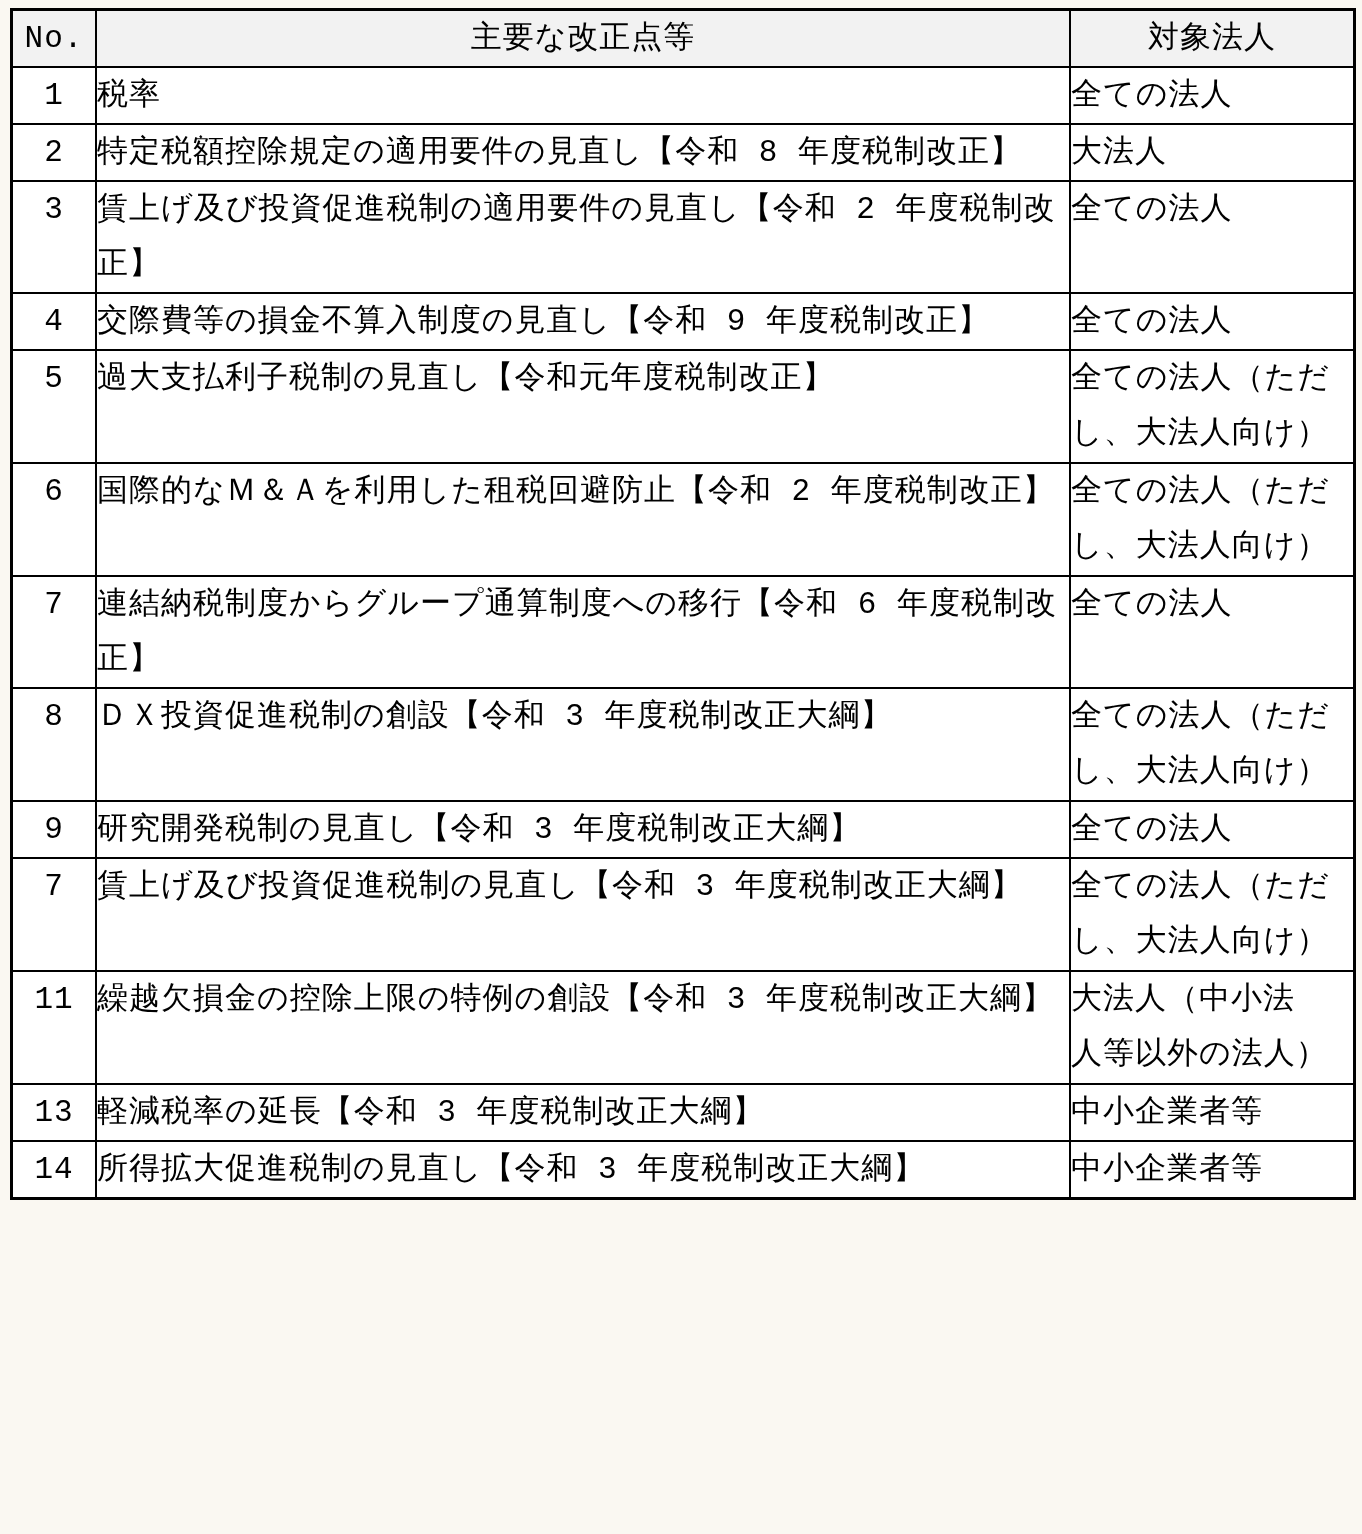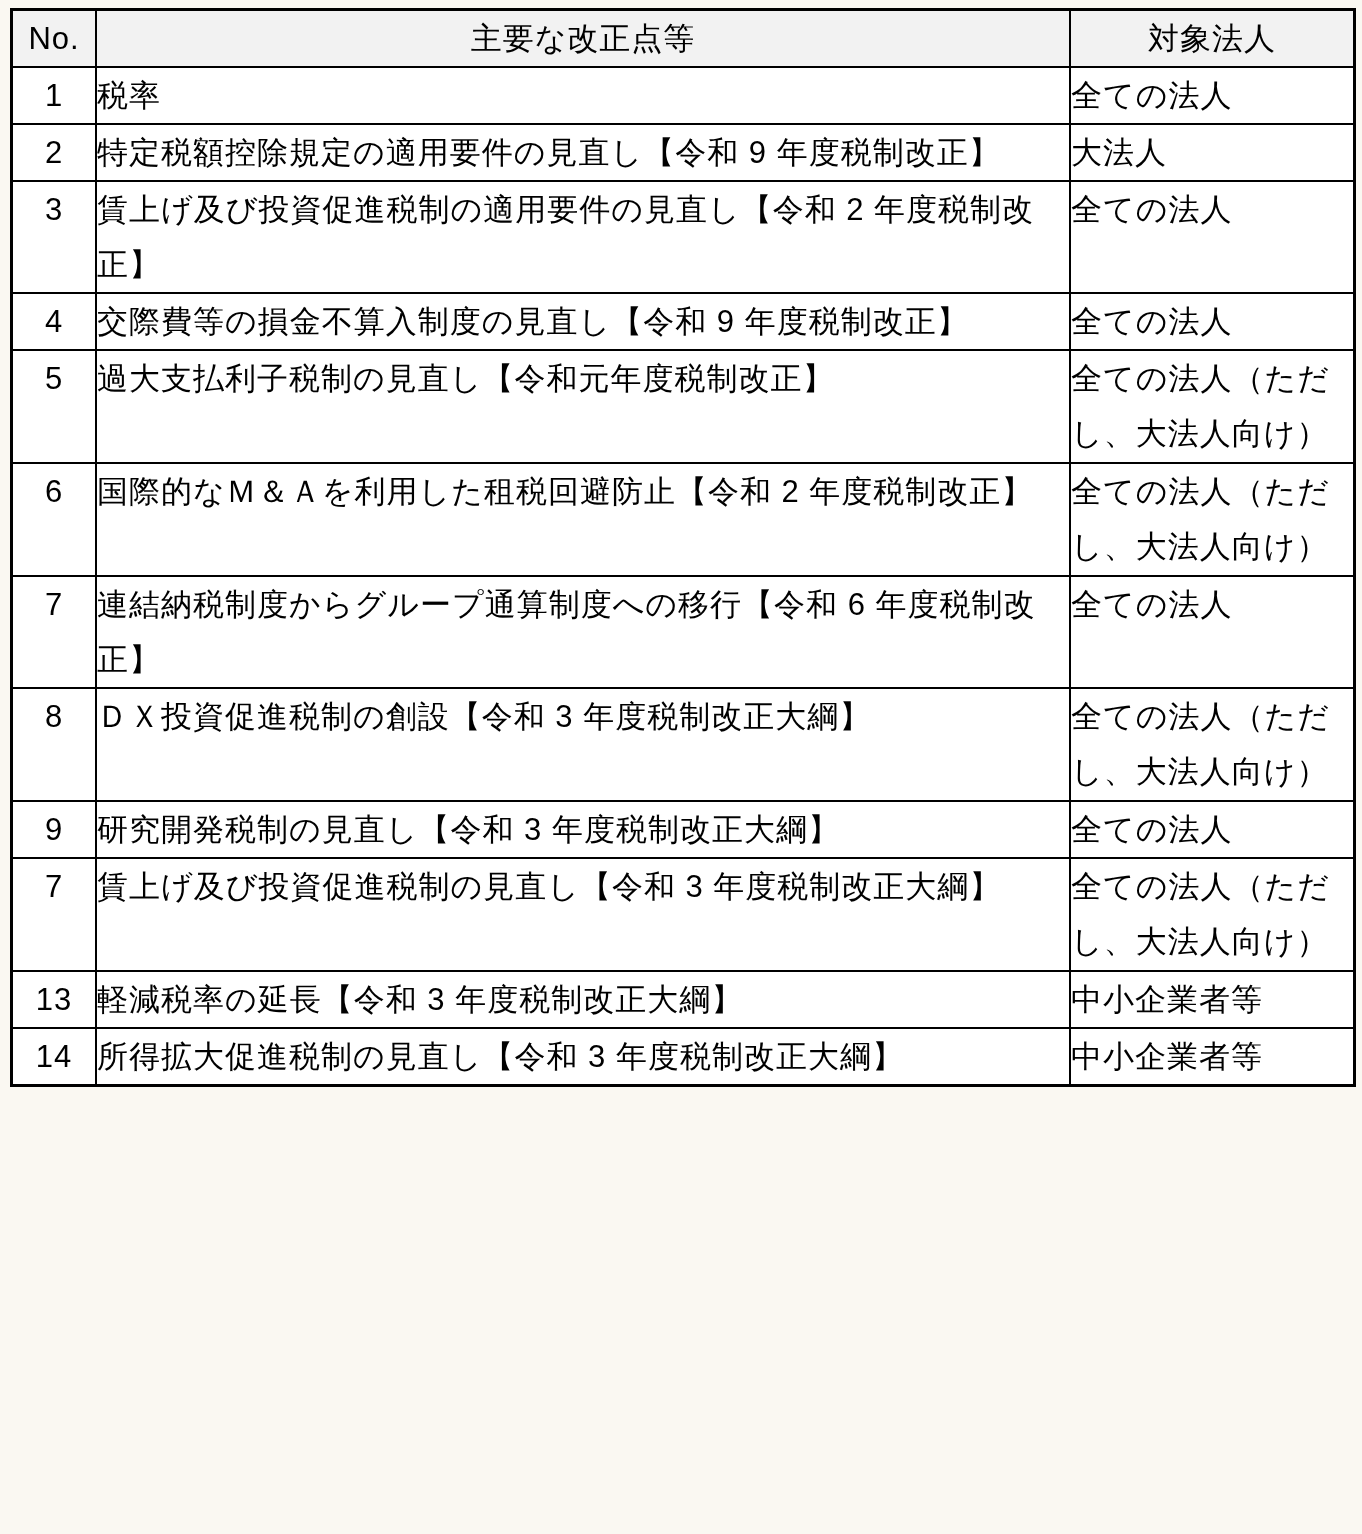--- a/index.html
+++ b/index.html
@@ -9,20 +9,21 @@
     width: 1362px;
     font-family: "Liberation Sans", sans-serif;
     color: #000000;
   }
   .page {
     width: 1120px;
     height: 1534px;
     box-sizing: border-box;
     padding: 8px 10px 0 10px;
     background: #faf8f2;
+    font-family: Liberation Mono, monospace;
   }
   table.tax-table {
     border-collapse: collapse;
     table-layout: fixed;
     width: 1342px;
     background: #ffffff;
     border: 3px solid #000000;
   }
   .tax-table th, .tax-table td {
     border: 2px solid #000000;
@@ -60,21 +61,21 @@
       </tr>
     </thead>
     <tbody id="rows">
         <tr>
     <td class="col-no">1</td>
     <td class="col-subject">税率</td>
     <td class="col-target">全ての法人</td>
   </tr>
         <tr>
     <td class="col-no">2</td>
-    <td class="col-subject">特定税額控除規定の適用要件の見直し【令和 9 年度税制改正】</td>
+    <td class="col-subject">特定税額控除規定の適用要件の見直し【令和 8 年度税制改正】</td>
     <td class="col-target">大法人</td>
   </tr>
         <tr>
     <td class="col-no">3</td>
     <td class="col-subject">賃上げ及び投資促進税制の適用要件の見直し【令和 2 年度税制改正】</td>
     <td class="col-target">全ての法人</td>
   </tr>
         <tr>
     <td class="col-no">4</td>
     <td class="col-subject">交際費等の損金不算入制度の見直し【令和 9 年度税制改正】</td>
@@ -107,20 +108,26 @@
     <td class="col-no">9</td>
     <td class="col-subject">研究開発税制の見直し【令和 3 年度税制改正大綱】</td>
     <td class="col-target">全ての法人</td>
   </tr>
         <tr class="tall">
     <td class="col-no">7</td>
     <td class="col-subject">賃上げ及び投資促進税制の見直し【令和 3 年度税制改正大綱】</td>
     <td class="col-target">全ての法人（ただ
 し、大法人向け）</td>
   </tr>
+        <tr class="tall">
+    <td class="col-no">11</td>
+    <td class="col-subject">繰越欠損金の控除上限の特例の創設【令和 3 年度税制改正大綱】</td>
+    <td class="col-target">大法人（中小法
+人等以外の法人）</td>
+  </tr>
         <tr>
     <td class="col-no">13</td>
     <td class="col-subject">軽減税率の延長【令和 3 年度税制改正大綱】</td>
     <td class="col-target">中小企業者等</td>
   </tr>
         <tr>
     <td class="col-no">14</td>
     <td class="col-subject">所得拡大促進税制の見直し【令和 3 年度税制改正大綱】</td>
     <td class="col-target">中小企業者等</td>
   </tr>

